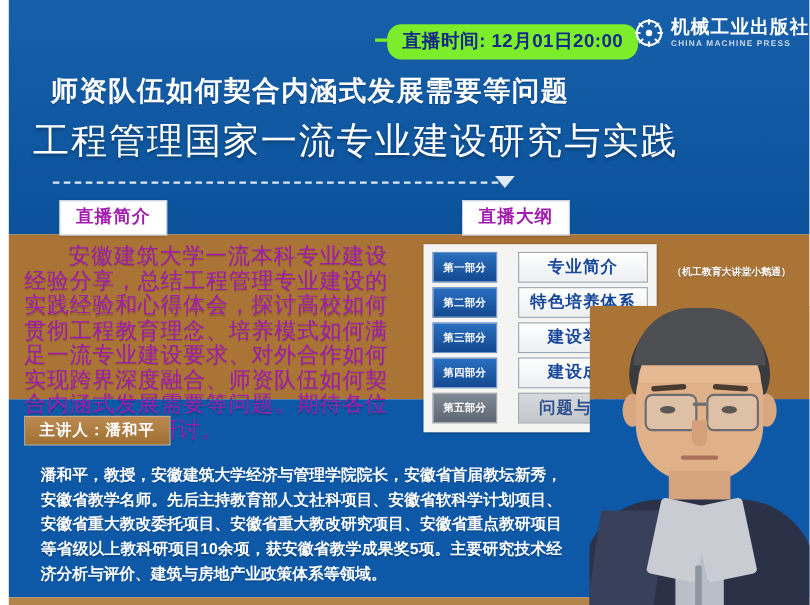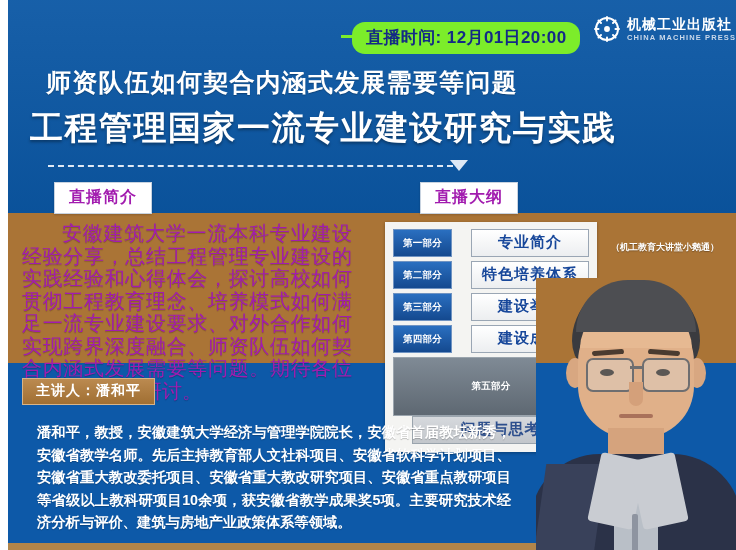--- a/index.html
+++ b/index.html
@@ -43,33 +43,33 @@
   }
   .livetime-tail{
     position:absolute;left:341px;top:35px;width:14px;height:3px;background:#7ced2a;z-index:4;
   }
   .logo{
     position:absolute;right:12px;top:16px;
     display:flex;align-items:center;gap:7px;z-index:5;
   }
   .logo-gear{width:26px;height:26px;flex:0 0 26px;}
   .logo-txt{display:flex;flex-direction:column;line-height:1;}
-  .logo-cn{color:#ffffff;font-size:14px;font-weight:bold;letter-spacing:1px;}
+  .logo-cn{color:#ffffff;font-size:17px;font-weight:bold;letter-spacing:1px;}
   .logo-en{color:#c9d8ea;font-size:7.5px;font-weight:bold;letter-spacing:1.1px;margin-top:3px;}
 
   
   .title-sub{
     position:absolute;left:46px;top:66px;
     color:#ffffff;font-size:25px;font-weight:bold;
     letter-spacing:1.2px;white-space:nowrap;z-index:5;
     text-shadow:0 1px 1px rgba(0,0,0,.25);
   }
   .title-main{
     position:absolute;left:30px;top:106px;
-    color:#ffffff;font-size:33px;font-weight:bold;
+    color:#ffffff;font-size:33px;font-weight:normal;
     letter-spacing:1.5px;white-space:nowrap;z-index:5;
     text-shadow:0 2px 3px rgba(0,0,0,.35);
   }
   .dash-rule{
     position:absolute;left:48px;top:165px;width:405px;height:0;
     border-top:2px dashed #dfe9f5;z-index:5;
   }
   .dash-arrow{
     position:absolute;left:450px;top:160px;width:0;height:0;z-index:5;
     border-left:9px solid transparent;border-right:9px solid transparent;
@@ -100,21 +100,21 @@
 
   
   .outline-panel{
     position:absolute;left:385px;top:222px;
     width:196px;padding:7px 8px 8px;
     background:#f4f4f2;
     box-shadow:0 1px 3px rgba(0,0,0,.3);
     z-index:5;
   }
   .o-row{display:flex;align-items:stretch;margin-bottom:4px;}
-  .o-row:last-child{margin-bottom:0;flex-direction:column;}
+  .o-row:last-child{margin-bottom:0;}
   .o-num{
     flex:0 0 57px;
     background:linear-gradient(180deg,#2a6fc0,#14498f);
     color:#ffffff;font-size:9.5px;font-weight:bold;
     display:flex;align-items:center;justify-content:center;
     letter-spacing:.3px;
     border:1px solid #6f93c2;
   }
   .o-txt{
     flex:1 1 auto;margin-left:19px;

